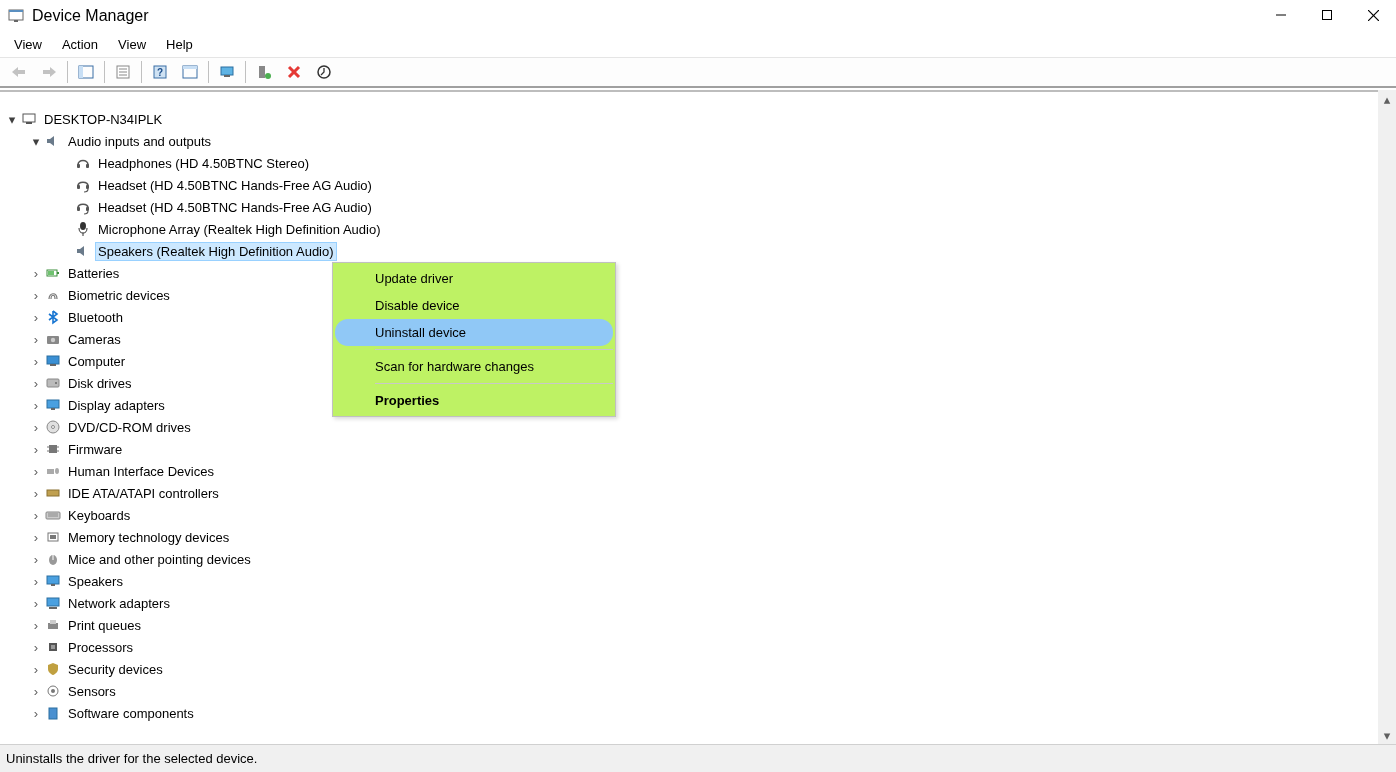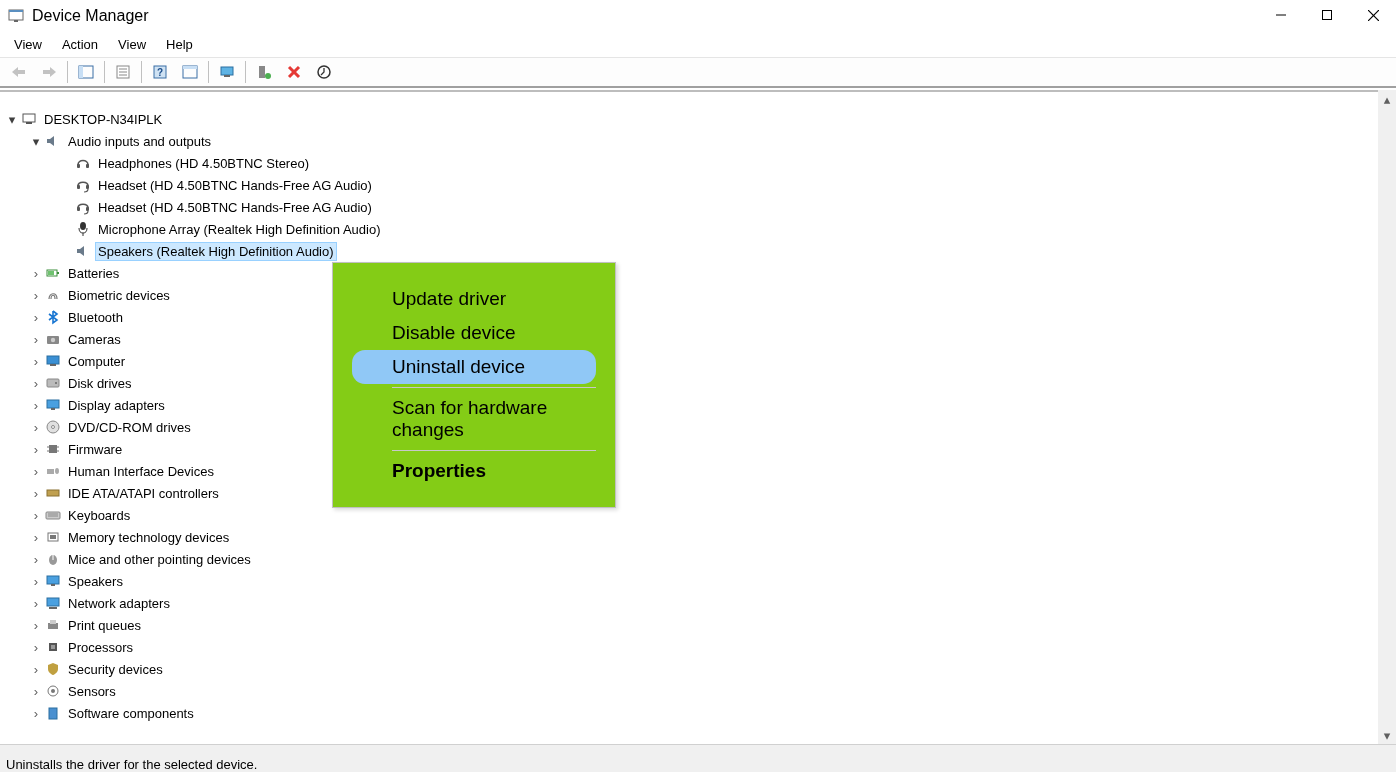--- a/index.html
+++ b/index.html
@@ -113,25 +113,25 @@
     outline: 1px solid #99d1ff;
   }
   .indent-0 { padding-left: 4px; }
   .indent-1 { padding-left: 28px; }
   .indent-3 { padding-left: 74px; }
   .context-menu {
     position: absolute;
     left: 332px;
     top: 262px;
     width: 284px;
-    background: #84cc16;
+    background: #bef264;
     border: 1px solid #c0c0c0;
     box-shadow: 2px 2px 4px rgba(0,0,0,0.15);
-    padding: 19px;
-    font-size: 19px;
+    padding: 2px;
+    font-size: 13px;
   }
   .context-menu .cm-item {
     padding: 6px 38px 6px 40px;
   }
   .context-menu .cm-item.highlight {
     background: #90c8f6;
     border-radius: 13px;
   }
   .context-menu .cm-item.bold {
     font-weight: 600;
@@ -141,21 +141,21 @@
     background: #c8c8c8;
     margin: 3px 0 3px 40px;
   }
   .statusbar {
     position: absolute;
     left: 0; right: 0; bottom: 0;
     height: 28px;
     background: #f0f0f0;
     border-top: 1px solid #d0d0d0;
     display: flex;
-    align-items: flex-end;
+    align-items: center;
     padding: 0 6px;
     font-size: 13px;
   }
   .scrollbar-v {
     position: absolute;
     right: 0; top: 90px; bottom: 28px;
     width: 18px;
     background: #f0f0f0;
   }
   .scrollbar-v .thumb-btn {

